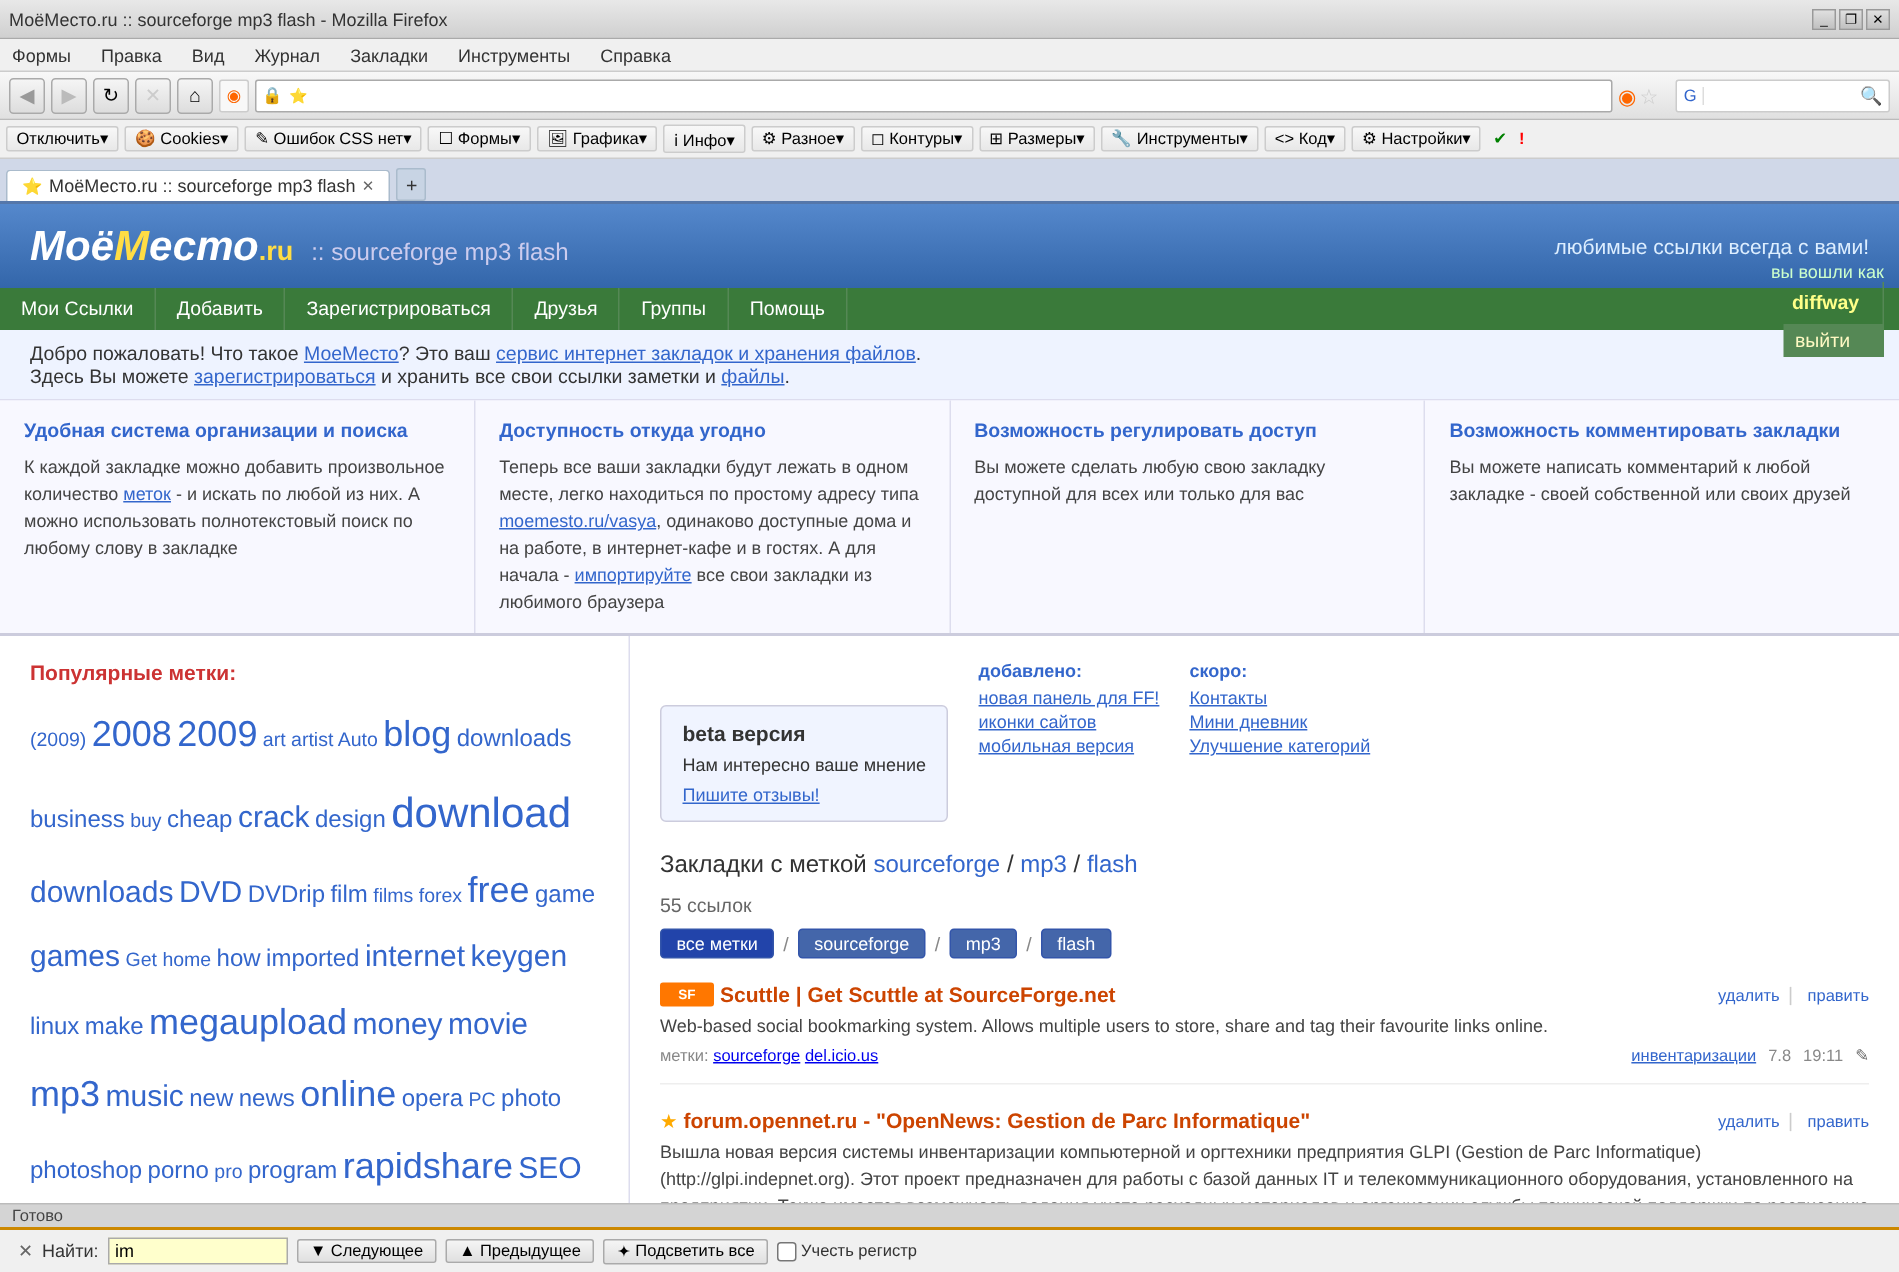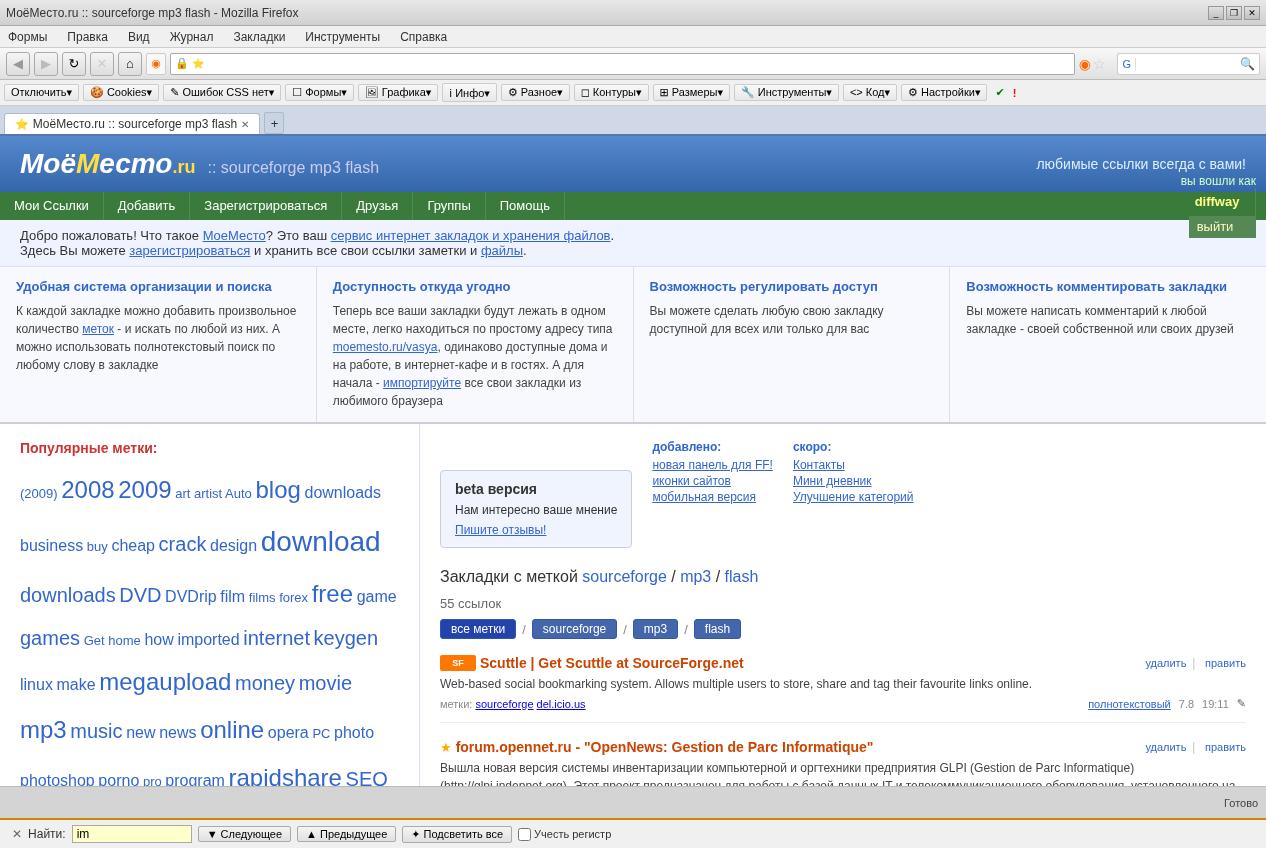--- a/index.html
+++ b/index.html
@@ -262,30 +262,29 @@
     .find-input { border: 1px solid #aaa; padding: 1px 4px; width: 120px; font-size: 12px; background: #ffffcc; }
     .find-btn { border: 1px solid #aaa; background: linear-gradient(to bottom, #f5f5f5, #e0e0e0); padding: 1px 8px; cursor: pointer; font-size: 11px; border-radius: 2px; display: flex; align-items: center; gap: 3px; }
     .find-close { margin-left: 4px; cursor: pointer; color: #666; }
     .find-checkbox { font-size: 11px; display: flex; align-items: center; gap: 3px; }
 
     .status-bar {
       position: fixed;
       bottom: 30px;
       left: 0;
       right: 0;
-      height: 32px;
+      height: 16px;
       background: #d4d4d4;
       border-top: 1px solid #bbb;
       display: flex;
       align-items: center;
       padding: 0 8px;
       font-size: 11px;
       color: #444;
       z-index: 99;
-      justify-content: flex-end;
     }
   </style>
 </head>
 <body>
 
 <div class="browser-title-bar">
   <span class="browser-title">МоёМесто.ru :: sourceforge mp3 flash - Mozilla Firefox</span>
   <div class="browser-controls">
     <button class="browser-btn">_</button>
     <button class="browser-btn">❐</button>
@@ -536,21 +535,21 @@
           </div>
         </div>
         <div class="bookmark-desc">Web-based social bookmarking system. Allows multiple users to store, share and tag their favourite links online.</div>
         <div class="bookmark-meta">
           <div>
             <span style="color:#888;">метки: </span>
             <a href="#">sourceforge</a>
             <a href="#">del.icio.us</a>
           </div>
           <div style="display:flex; align-items:center; gap:8px;">
-            <a href="#" class="bookmark-comment">полнотекстовый</a>
+            <a href="#" class="bookmark-comment">инвентаризации</a>
             <span class="bookmark-rating">7.8</span>
             <span>19:11</span>
             <span class="edit-icon">✎</span>
           </div>
         </div>
       </div>
 
       <div class="bookmark-item">
         <div class="bookmark-title-row">
           <div style="display:flex; align-items:center;">

